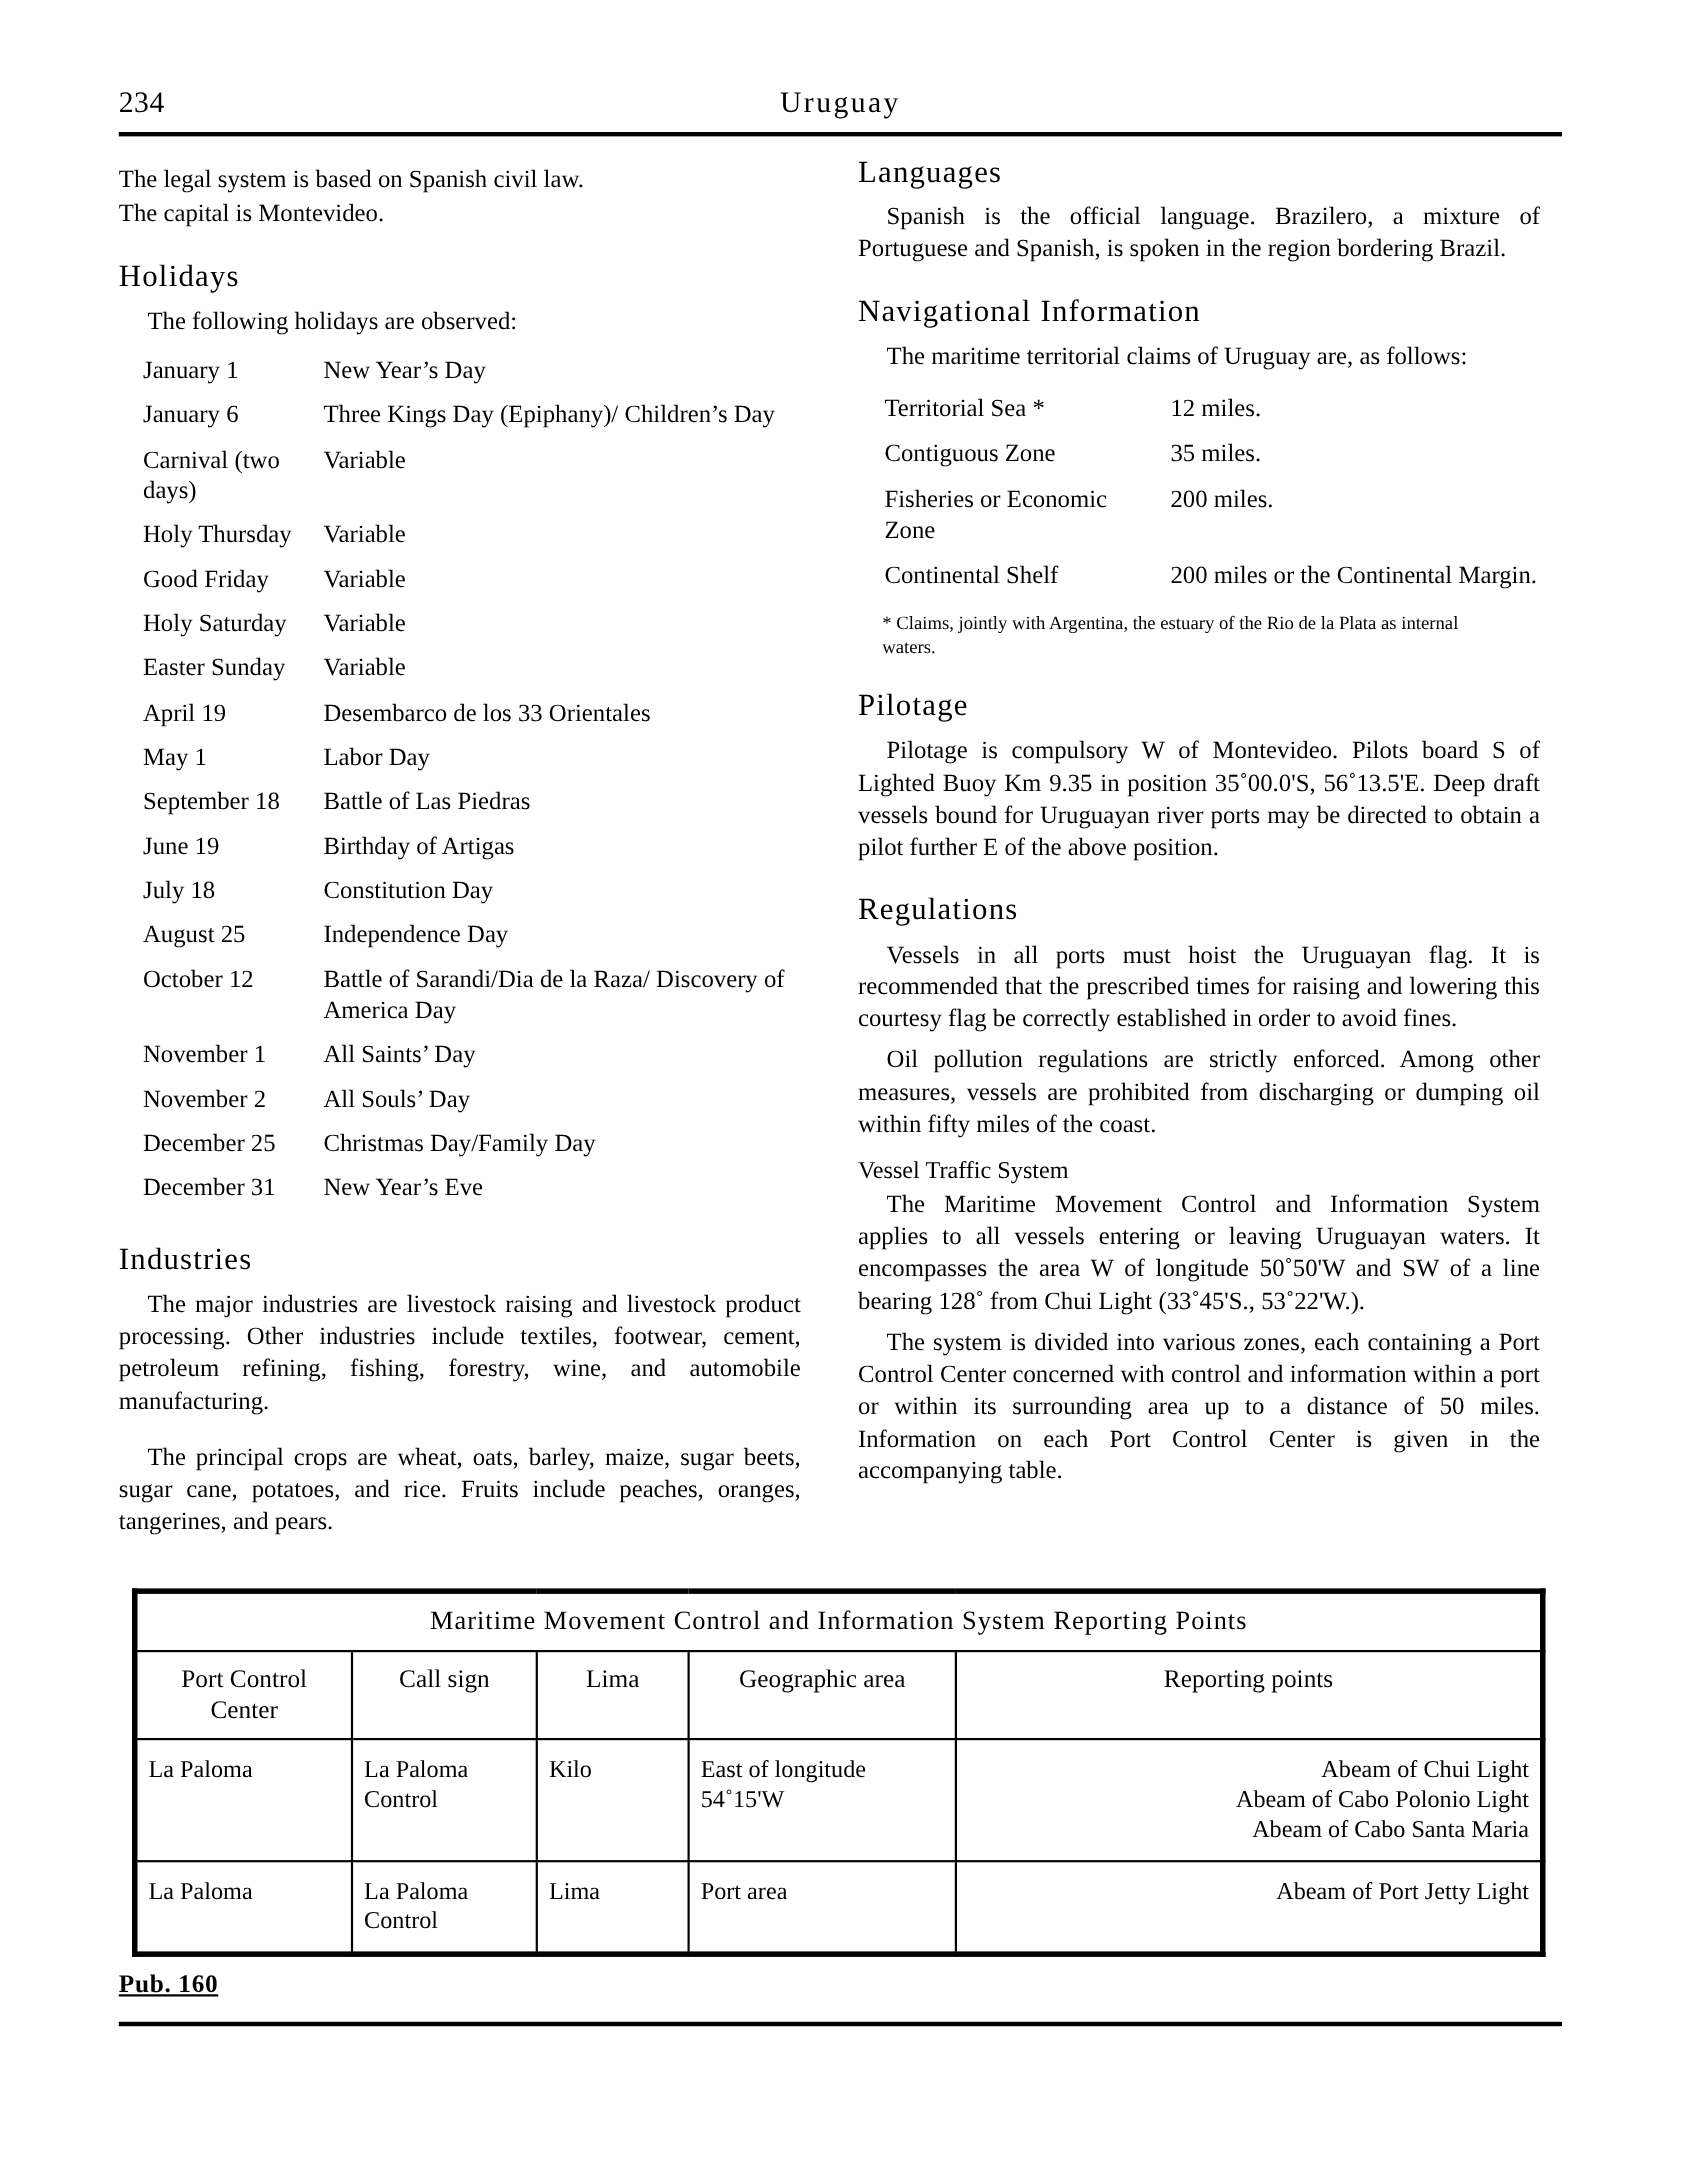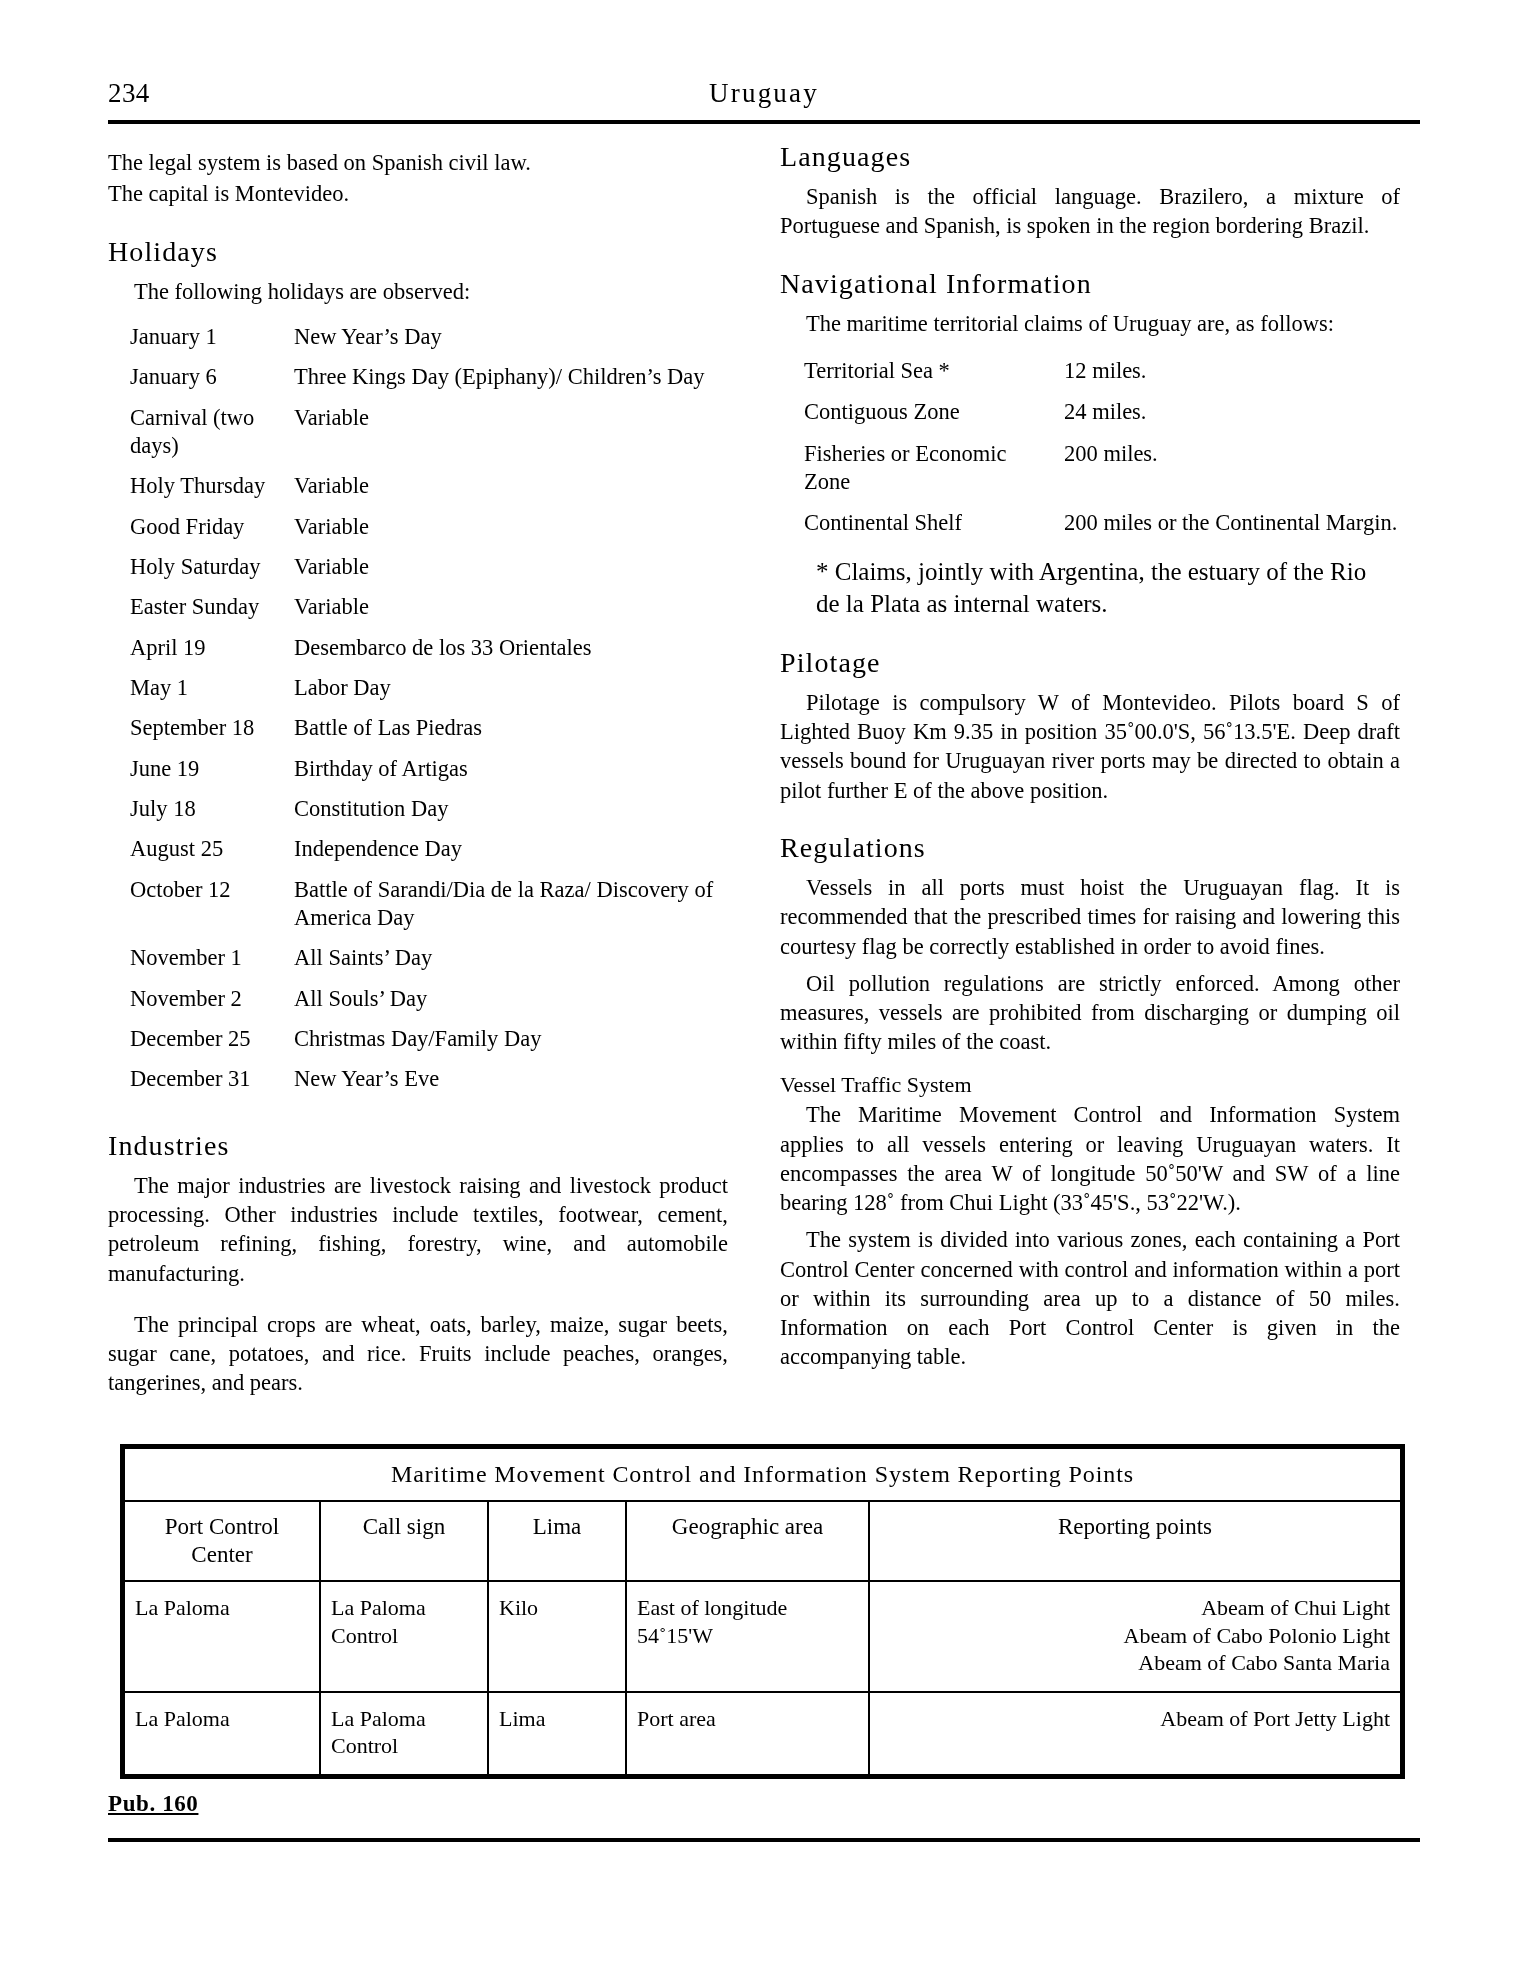--- a/index.html
+++ b/index.html
@@ -97,23 +97,23 @@
     font-size:22.5px;
   }
   table.claims td {
     vertical-align:top;
     padding:3px 0 10px 0;
     line-height:1.26;
   }
   table.claims td.term  { width:250px; padding-right:10px; }
 
   p.footnote {
-    font-size:25px;
+    font-size:17px;
     line-height:1.28;
-    margin:8px 0 0 36px;
+    margin:8px 0 0 22px;
     text-indent:0;
     width:575px;
   }
 
   
   .vts-table {
     position:absolute;
     left:120px; top:1444px;
     width:1285px;
     border-collapse:collapse;
@@ -261,21 +261,21 @@
     <p class="body">The maritime territorial claims of Uruguay are, as follows:</p>
 
     <table class="claims">
       <tbody>
         <tr>
           <td class="term">Territorial Sea *</td>
           <td class="value">12 miles.</td>
         </tr>
         <tr>
           <td class="term">Contiguous Zone</td>
-          <td class="value">24 miles.</td>
+          <td class="value">35 miles.</td>
         </tr>
         <tr>
           <td class="term">Fisheries or Economic Zone</td>
           <td class="value">200 miles.</td>
         </tr>
         <tr>
           <td class="term">Continental Shelf</td>
           <td class="value">200 miles or the Continental Margin.</td>
         </tr>
       </tbody>

